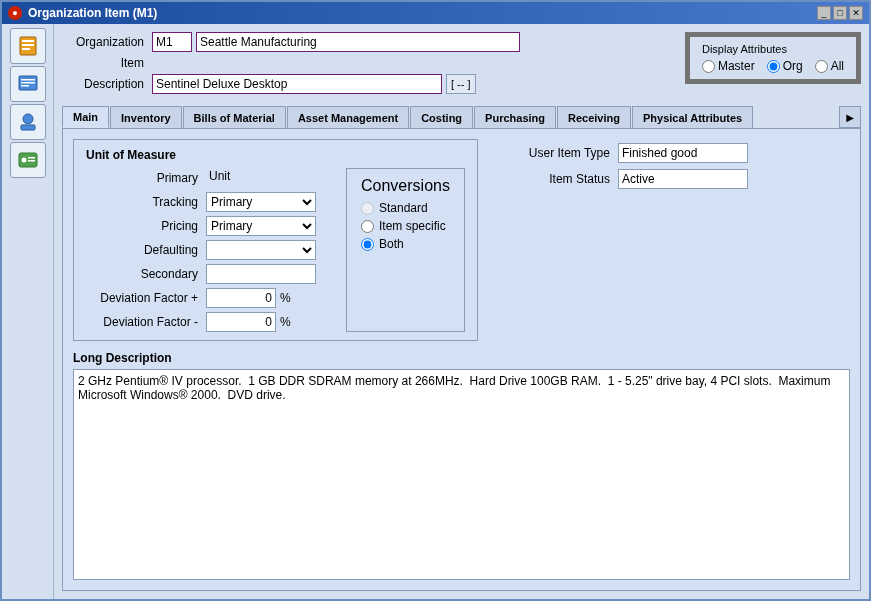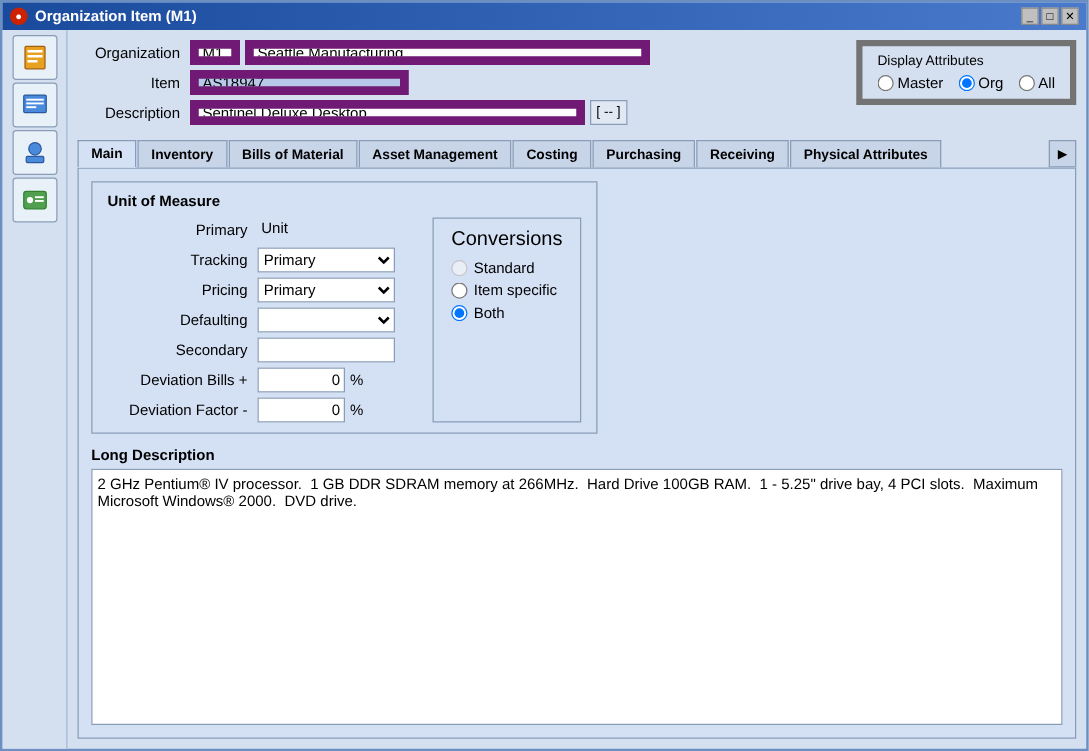--- a/index.html
+++ b/index.html
@@ -134,42 +134,42 @@
     .field-label {
       width: 90px;
       text-align: right;
       padding-right: 8px;
       color: #000;
       font-size: 12px;
     }
 
     .field-input {
       height: 20px;
-      border: 7px solid #701a75;
+      border: 1px solid #701a75;
       background: white;
       font-size: 12px;
       padding: 1px 3px;
     }
 
     .field-input.org-num {
       width: 40px;
     }
 
     .field-input.org-name {
       width: 324px;
       margin-left: 4px;
     }
 
     .field-input.item {
       width: 175px;
       background: #b8c8e8;
     }
 
     .field-input.description {
-      width: 316px;
+      width: 290px;
     }
 
     .btn-desc {
       height: 20px;
       border: 1px solid #8a9db8;
       background: #e0e8f4;
       font-size: 11px;
       padding: 0 4px;
       cursor: pointer;
       margin-left: 4px;
@@ -475,21 +475,20 @@
 
       <div class="form-header">
         <div class="form-fields">
           <div class="field-row">
             <span class="field-label">Organization</span>
             <input class="field-input org-num" type="text" value="M1" style="">
             <input class="field-input org-name" type="text" value="Seattle Manufacturing" style="">
           </div>
           <div class="field-row">
             <span class="field-label">Item</span>
-            <input class="field-input item" type="text" value="AS18947" style="">
           </div>
           <div class="field-row">
             <span class="field-label">Description</span>
             <input class="field-input description" type="text" value="Sentinel Deluxe Desktop" style="">
             <button class="btn-desc">[ -- ]</button>
           </div>
         </div>
 
         <div class="display-attributes">
           <div class="display-attributes-title">Display Attributes</div>
@@ -567,21 +566,21 @@
                   <span class="uom-label">Defaulting</span>
                   <select class="uom-select">
                     <option value=""></option>
                   </select>
                 </div>
                 <div class="uom-row">
                   <span class="uom-label">Secondary</span>
                   <input class="uom-input" type="text" value="" style="">
                 </div>
                 <div class="uom-row">
-                  <span class="uom-label">Deviation Bills +</span>
+                  <span class="uom-label">Deviation Factor +</span>
                   <input class="uom-num" type="text" value="0" style="">
                   <span class="uom-pct">%</span>
                 </div>
                 <div class="uom-row">
                   <span class="uom-label">Deviation Factor -</span>
                   <input class="uom-num" type="text" value="0" style="">
                   <span class="uom-pct">%</span>
                 </div>
               </div>
 
@@ -598,20 +597,30 @@
                   </label>
                   <label class="conv-radio-item">
                     <input type="radio" name="conv" value="Both" checked="" style="">
                     <span>Both</span>
                   </label>
                 </div>
               </div>
             </div>
           </div>
 
+          <div class="right-fields">
+            <div class="right-row">
+              <span class="right-label">User Item Type</span>
+              <input class="right-input" type="text" value="Finished good" style="">
+            </div>
+            <div class="right-row">
+              <span class="right-label">Item Status</span>
+              <input class="right-input" type="text" value="Active" style="">
+            </div>
+          </div>
         </div>
 
         <div class="long-desc-section">
           <div class="long-desc-title">Long Description</div>
           <textarea class="long-desc-area" style="">2 GHz Pentium® IV processor.  1 GB DDR SDRAM memory at 266MHz.  Hard Drive 100GB RAM.  1 - 5.25" drive bay, 4 PCI slots.  Maximum Microsoft Windows® 2000.  DVD drive.</textarea>
         </div>
       </div>
     </div>
   </div>
 </div>

